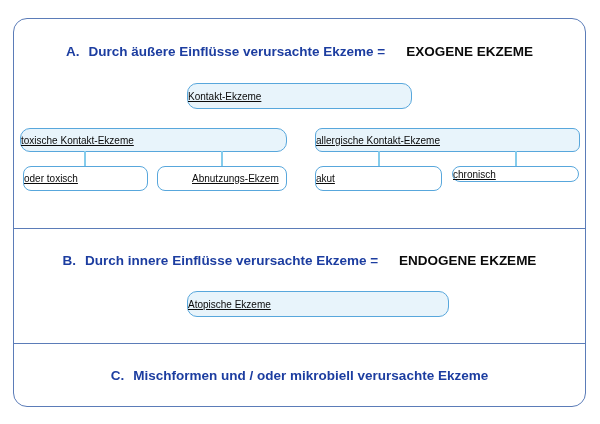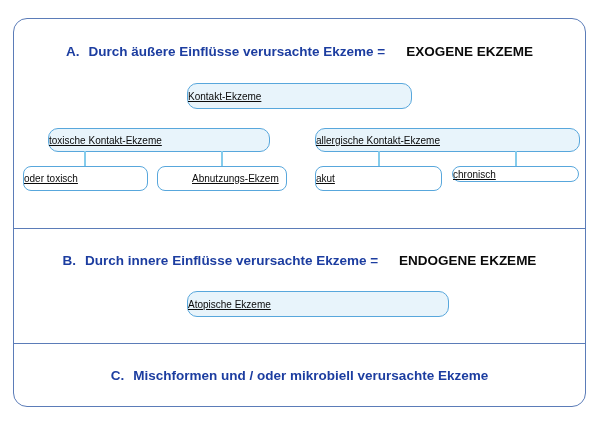--- a/index.html
+++ b/index.html
@@ -41,22 +41,22 @@
   .node,.leaf{
     position:absolute;box-sizing:border-box;
     display:flex;align-items:center;
     font-size:10px;color:var(--text-black);white-space:nowrap;
     border:1.4px solid var(--box-border);
     text-decoration:underline;
   }
   .node{background:var(--box-fill);border-radius:10px;}
   .leaf{background:#ffffff;border-radius:8px;}
   .box-kontakt{left:187px;top:83px;width:225px;height:26px;}
-  .box-toxisch{left:20px;top:128px;width:222px;height:24px;margin-left:28px;}
-  .box-allergisch{left:315px;top:128px;width:265px;height:24px;}
+  .box-toxisch{left:20px;top:128px;width:267px;height:24px;}
+  .box-allergisch{left:315px;top:128px;width:265px;height:24px;border-radius:7px;}
   .box-akut-toxisch{left:23px;top:166px;width:125px;height:25px;}
   .box-abnutzung{left:157px;top:166px;width:130px;height:25px;padding-left:34px;}
   .box-akut{left:315px;top:166px;width:127px;height:25px;}
   .box-chronisch{left:452px;top:166px;width:127px;height:16px;}
   .box-atopisch{left:187px;top:291px;width:262px;height:26px;}
   .connector{
     position:absolute;top:151px;height:16px;width:2px;
     background:var(--connector-blue);
   }
   .conn-1{left:84px;}

